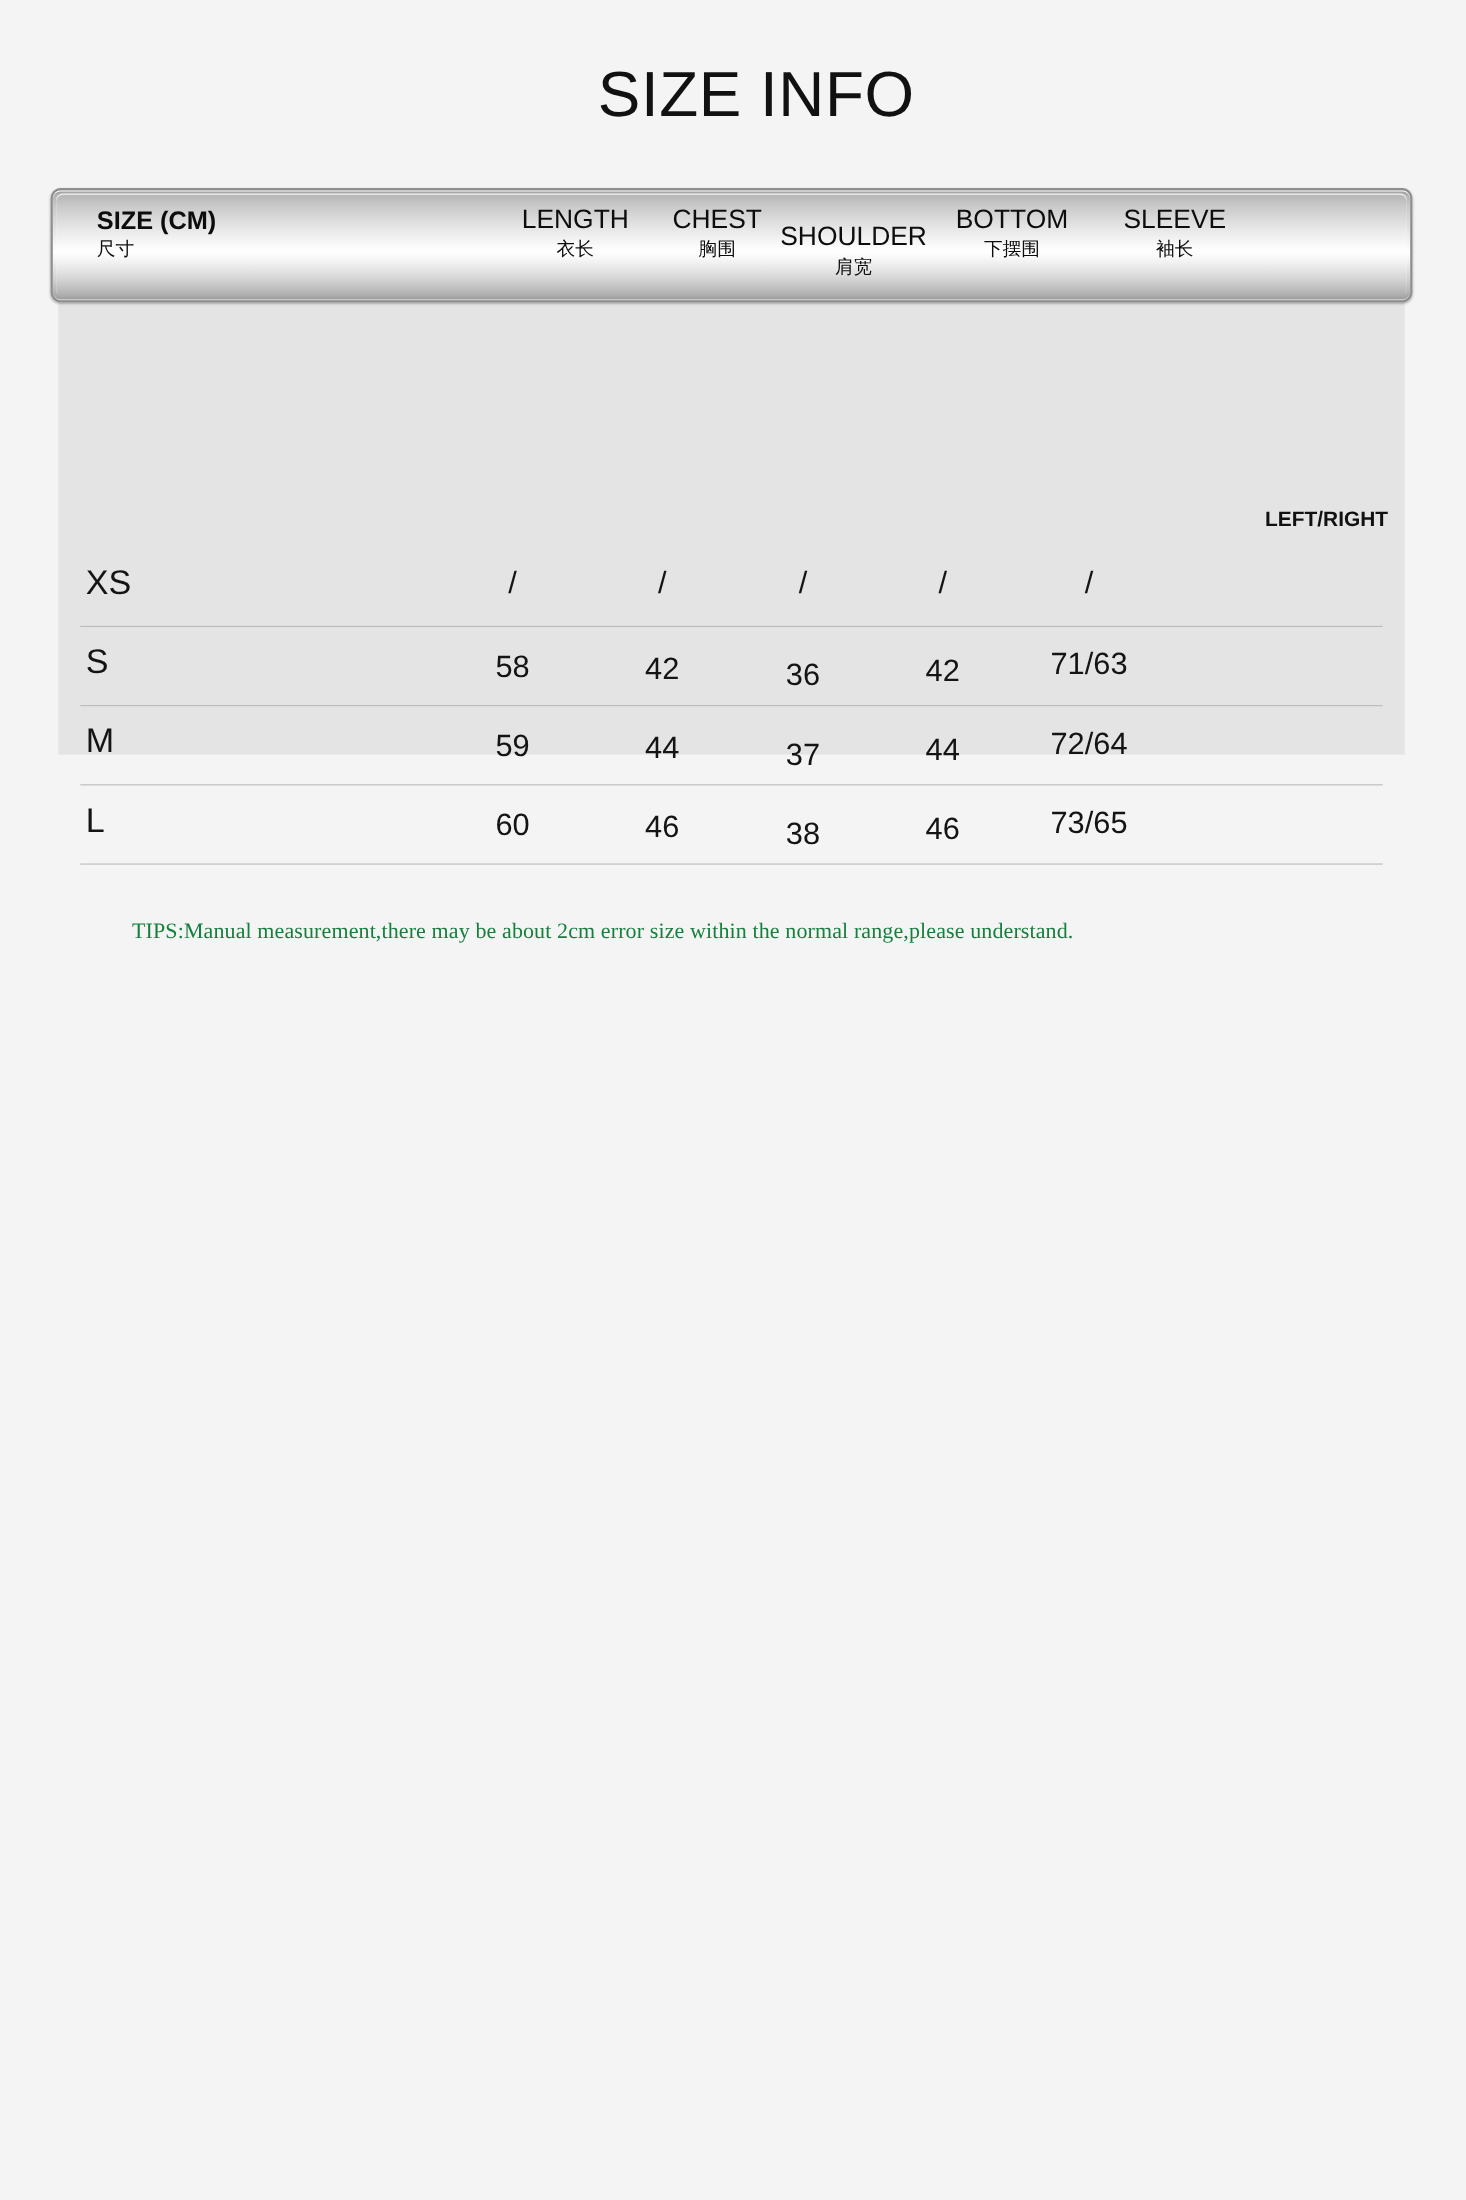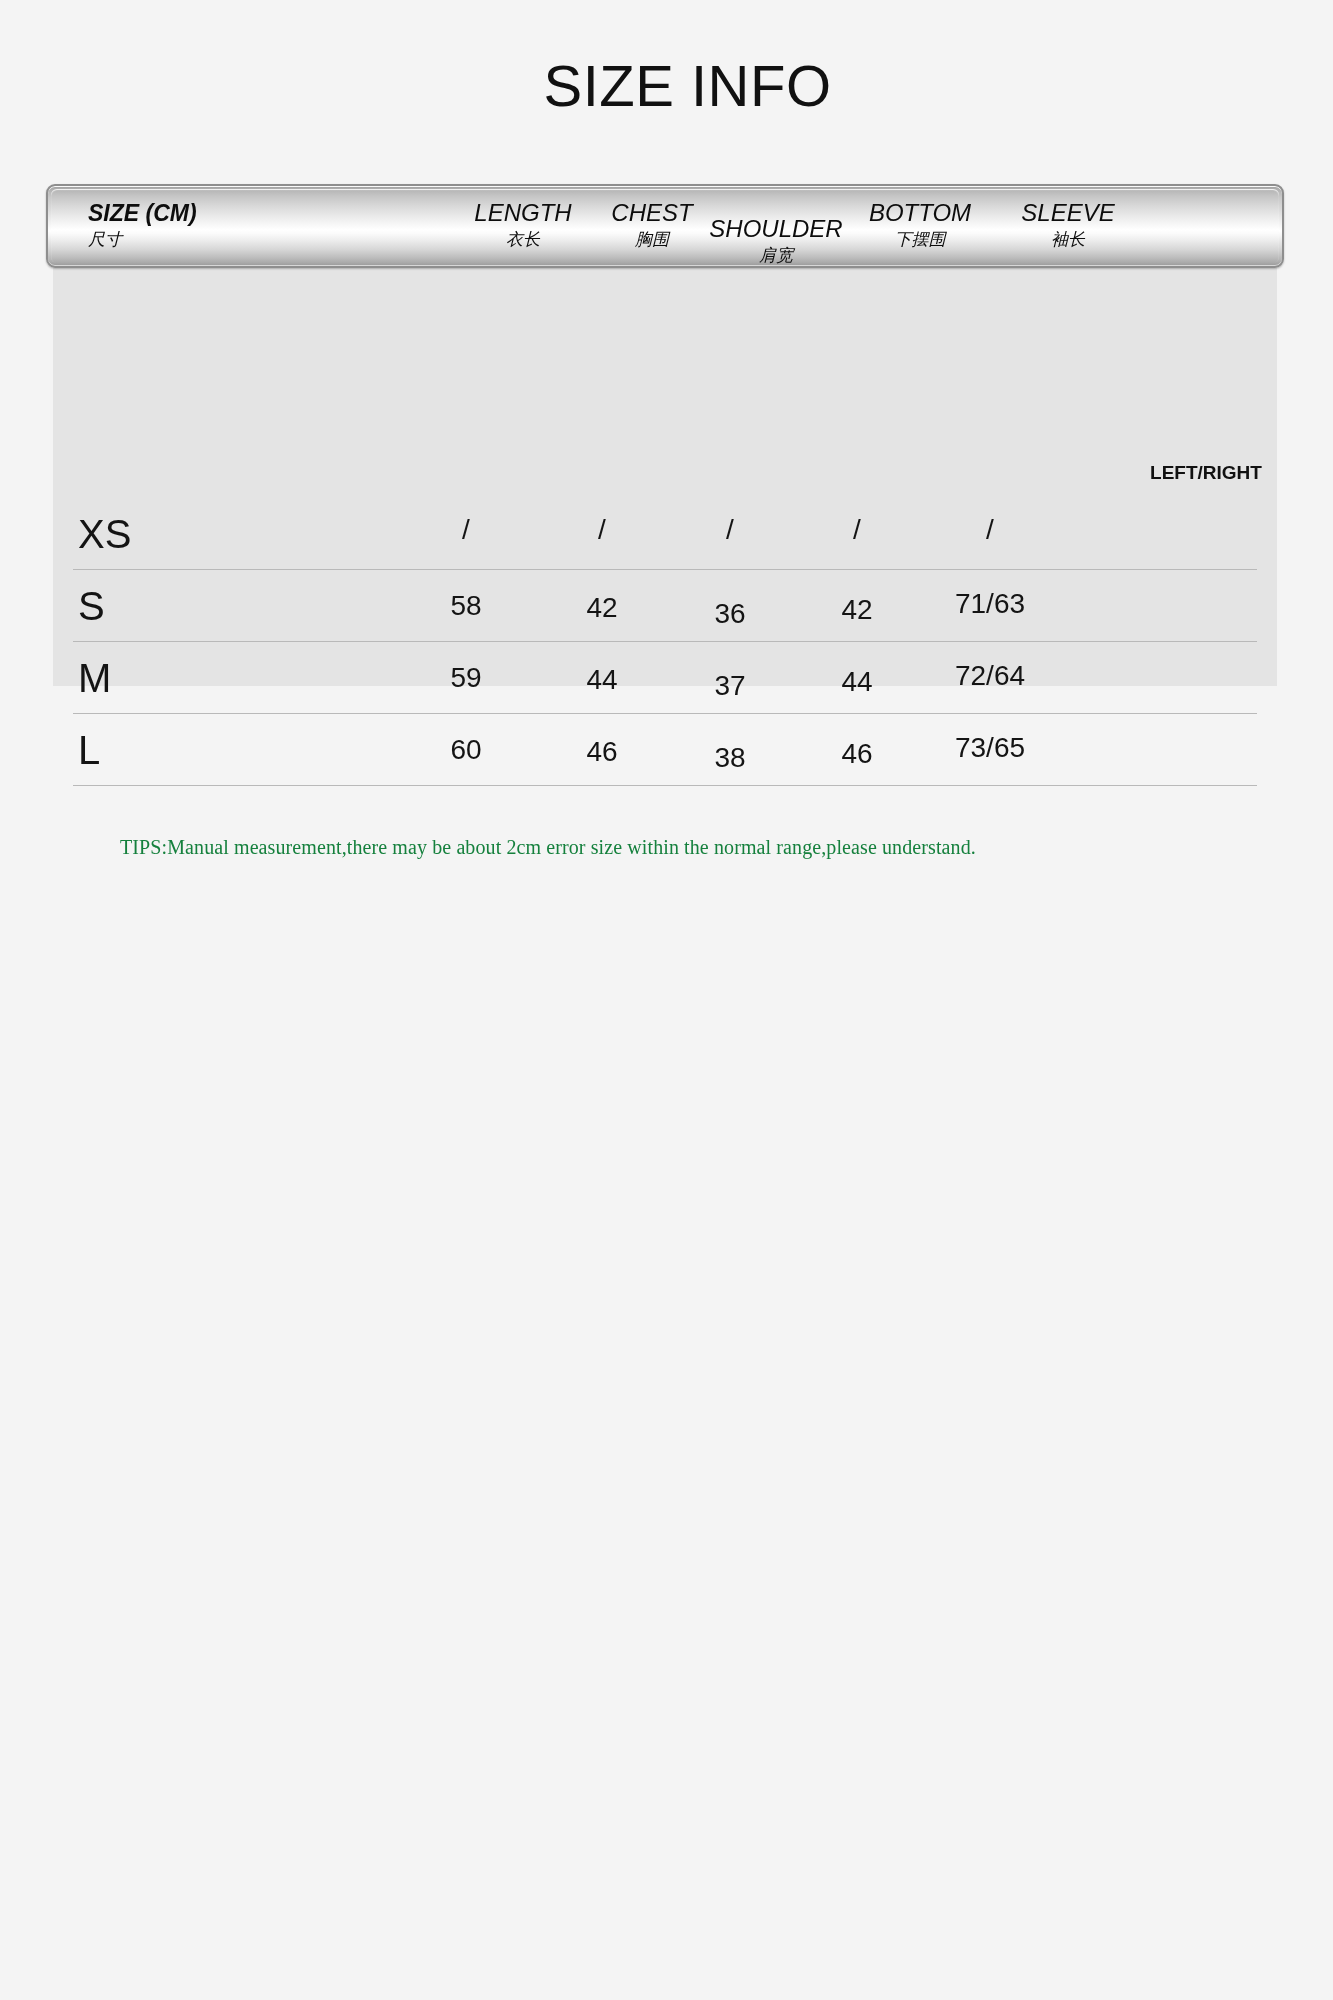--- a/index.html
+++ b/index.html
@@ -39,43 +39,42 @@
     width: 1224px;
     height: 498px;
     background: #e4e4e4;
     box-sizing: border-box;
   }
 
   
   .header-bar {
     position: absolute;
     left: 46px;
-    top: 184px;
+    top: 171px;
     width: 1238px;
-    height: 84px;
+    height: 104px;
     border-radius: 9px;
     background: linear-gradient(to bottom,
         #9d9d9d 0%,
         #b4b4b4 5%,
         #c9c9c9 14%,
         #dcdcdc 30%,
         #f2f2f2 46%,
         #ffffff 56%,
         #f6f6f6 62%,
         #e2e2e2 72%,
         #cfcfcf 82%,
         #b6b6b6 92%,
         #9a9a9a 100%);
     border: 2px solid #8e8e8e;
     box-shadow: inset 0 1px 0 rgba(255,255,255,0.95),
                 inset 0 -1px 0 rgba(255,255,255,0.6),
                 0 1px 2px rgba(0,0,0,0.25);
     box-sizing: border-box;
     overflow: hidden;
-    font-style: italic;
   }
   .header-inner {
     position: absolute;
     left: 3px;
     top: 3px;
     right: 3px;
     bottom: 3px;
     border-radius: 6px;
     background: linear-gradient(to bottom,
         #b3b3b3 0%,
@@ -158,21 +157,21 @@
   .cell {
     position: absolute;
     text-align: center;
     color: #141414;
     white-space: nowrap;
   }
   .cell.size-label {
     left: 5px;
     width: 200px;
     text-align: left;
-    font-size: 40px;
+    font-size: 31px;
     top: 14px;
   }
   .cell.val {
     font-size: 28px;
   }
 
   
   .c-length { left: 313px; width: 160px; }
   .c-chest  { left: 449px; width: 160px; }
   .c-shoulder { left: 577px; width: 160px; }

